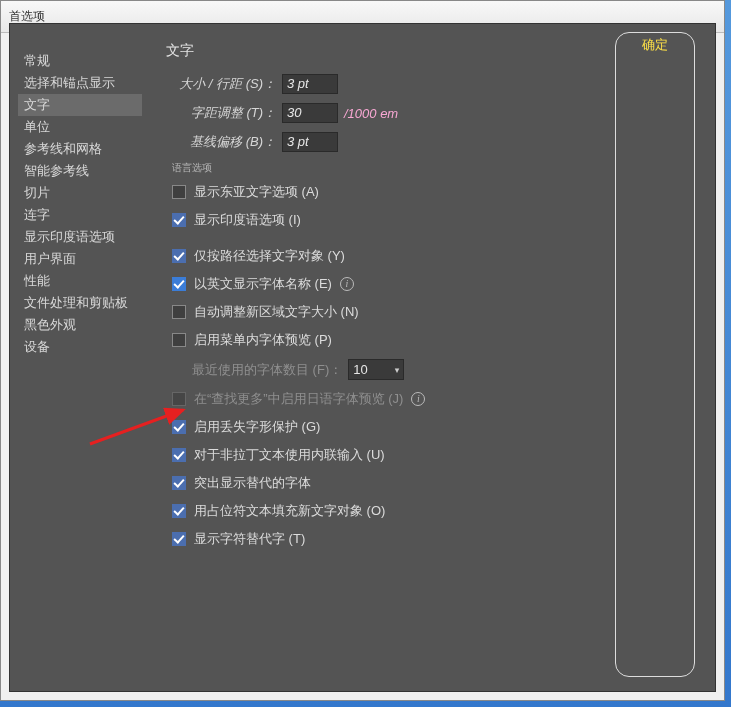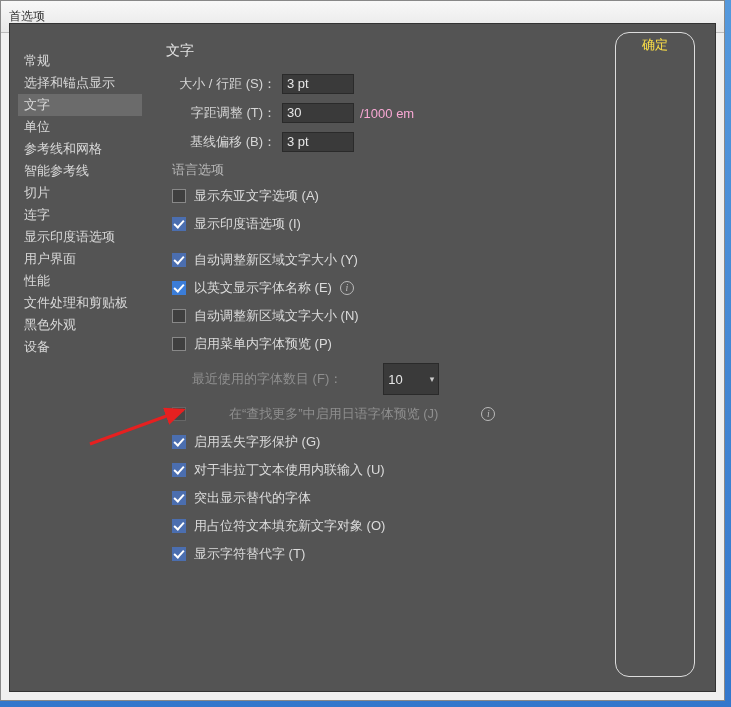--- a/index.html
+++ b/index.html
@@ -64,43 +64,44 @@
       color: #e4e4e4;
       font-size: 14px;
       margin-bottom: 14px;
     }
     .row {
       display: flex;
       align-items: center;
       margin-bottom: 9px;
       color: #d6d6d6;
       font-size: 13px;
+      font-style: italic;
     }
     .lbl {
       text-align: right;
       color: #d6d6d6;
     }
     .lbl1 { width: 110px; margin-right: 6px;}
     .lbl2 { width: 110px; margin-right: 6px;}
     .input {
       background: #3a3a3a;
       border: 1px solid #2a2a2a;
       color: #e6e6e6;
       padding: 1px 4px;
-      width: 72px;
+      width: 56px;
       height: 20px;
       font-size: 13px;
     }
     .suffix {
       margin-left: 6px;
       color: #f9a8d4;
     }
     .subheader {
       color: #b8b8b8;
-      font-size: 13px;
+      font-size: 10px;
       margin: 6px 0 8px 6px;
     }
     .chk-row {
       display: flex;
       align-items: center;
       margin: 6px 0 10px 6px;
       color: #dcdcdc;
       font-size: 13px;
       text-align: center;
     }
@@ -140,33 +141,33 @@
       line-height: 1;
       color: #bbb;
       margin-left: 8px;
       font-style: italic;
       font-family: Georgia, serif;
     }
     .select {
       background: #3a3a3a;
       border: 1px solid #2a2a2a;
       color: #e6e6e6;
-      height: 32px;
+      height: 21px;
       width: 56px;
       display: inline-flex;
       align-items: center;
       justify-content: space-between;
       padding: 0 4px;
       margin-left: 6px;
     }
     .select .caret {
       font-size: 9px;
       color: #ccc;
     }
-    .disabled { color: #8f8f8f; gap: 35px; }
+    .disabled { color: #8f8f8f; }
     .disabled .chk { border-color:#666; background:#464646; }
     .gap-top { margin-top: 18px; }
     .btn-row {
       display: flex;
       justify-content: flex-end;
       padding: 8px 20px 14px 0;
     }
     .btn {
       border: 1.5px solid #ddd;
       border-radius: 14px;
@@ -233,21 +234,21 @@
           <span class="chk"></span>
           <span>显示东亚文字选项 (A)</span>
         </div>
         <div class="chk-row">
           <span class="chk checked"></span>
           <span>显示印度语选项 (I)</span>
         </div>
 
         <div class="chk-row gap-top">
           <span class="chk checked"></span>
-          <span>自动调整新区域文字大小 (Y)</span>
+          <span>仅按路径选择文字对象 (Y)</span>
         </div>
         <div class="chk-row">
           <span class="chk blue checked"></span>
           <span>以英文显示字体名称 (E)</span>
           <span class="info-icon">i</span>
         </div>
         <div class="chk-row">
           <span class="chk"></span>
           <span>自动调整新区域文字大小 (N)</span>
         </div>

